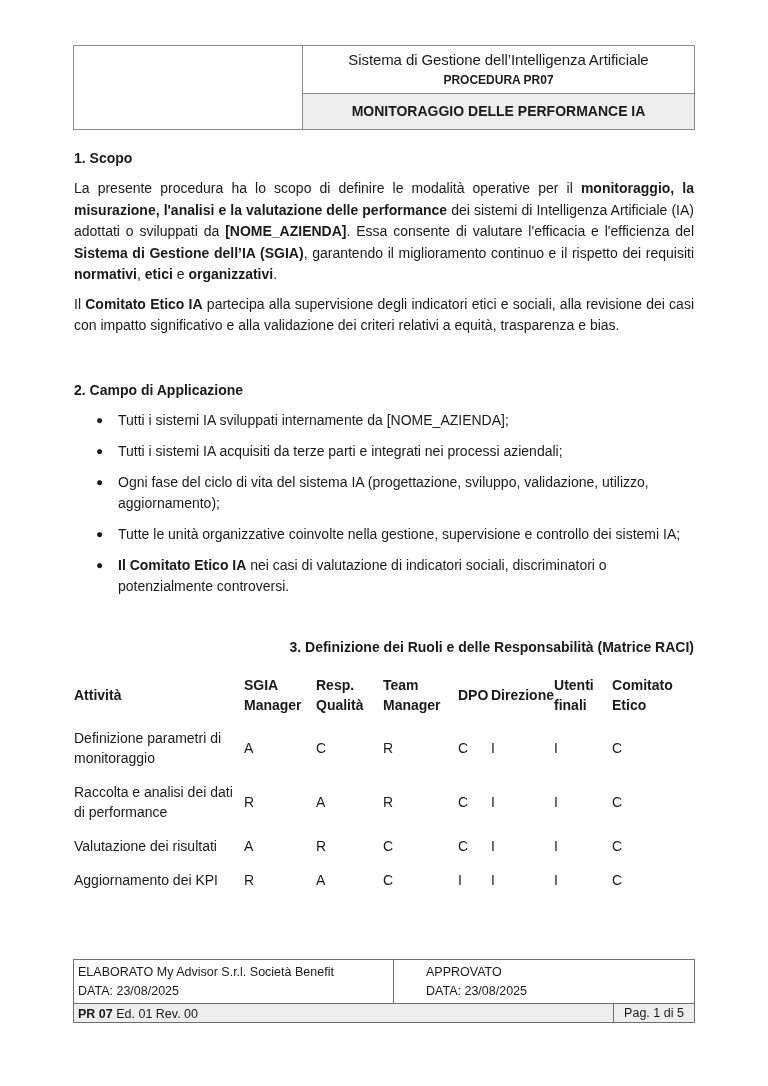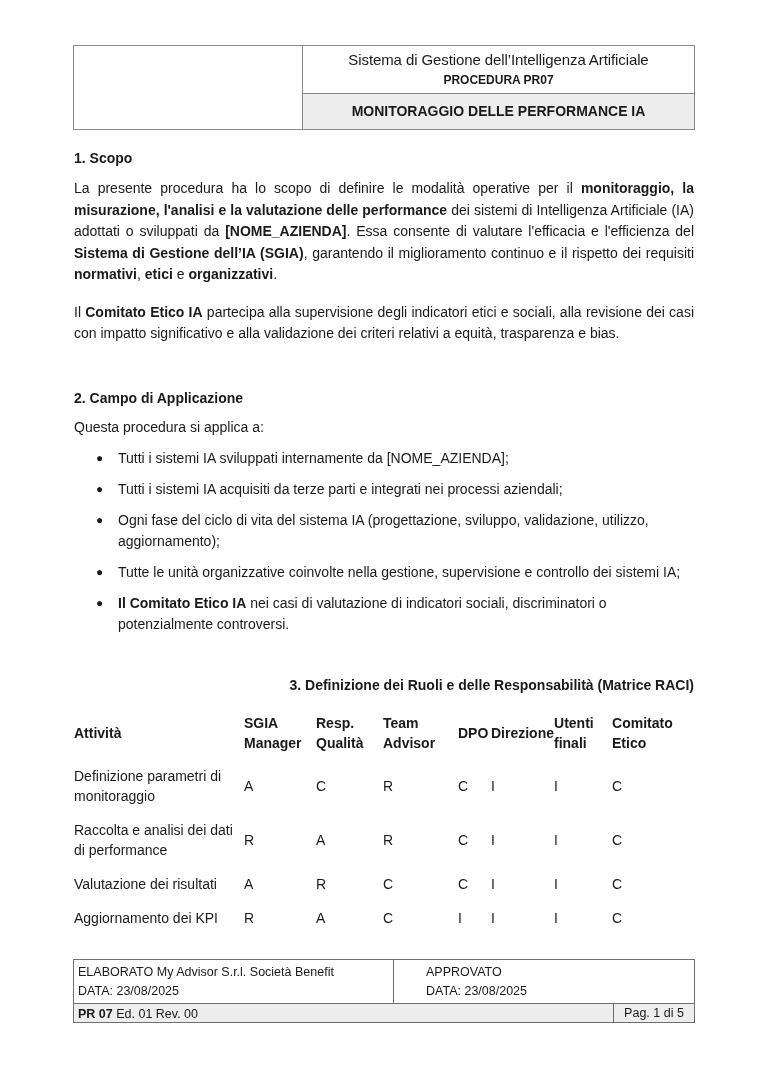--- a/index.html
+++ b/index.html
@@ -20,21 +20,21 @@
          background: #ededed; text-align: center; font-weight: bold; font-size: 14px;
          line-height: 35px; }
 
   
   .content { position: absolute; left: 74px; top: 148px; width: 620px; font-size: 14px; line-height: 21.5px; }
   h2 { font-size: 14px; font-weight: bold; margin: 0; line-height: 20px; }
   p { margin: 0; }
   .just { text-align: justify; }
   .s1-title { margin-top: 0; }
   .s1-p1 { margin-top: 10px; }
-  .s1-p2 { margin-top: 16px; }
+  .s1-p2 { margin-top: 8px; }
   .s2-title { margin-top: 43px; }
   .s2-intro { margin-top: 9px; }
   ul { margin: 10px 0 0 0; padding: 0 0 0 44px; list-style: none; }
   ul li { position: relative; margin-bottom: 10px; line-height: 21px; padding-right: 4px; }
   ul li .bullet { position: absolute; left: -22px; top: 0; font-size: 12px; }
   .s3-title { margin-top: 40px; text-align: right; }
 
   
   table.raci { border-collapse: collapse; margin-top: 14px; font-size: 14px; }
   table.raci th { font-weight: bold; text-align: left; vertical-align: middle; line-height: 20px; padding: 4px 0 6px 0; }
@@ -74,37 +74,36 @@
     </div>
     <div class="sub-cell">MONITORAGGIO DELLE PERFORMANCE IA</div>
   </div>
 
   <div class="content">
     <h2 class="s1-title">1. Scopo</h2>
     <p class="just s1-p1"><span>La presente procedura ha lo scopo di definire le modalità operative per il </span><b>monitoraggio, la misurazione, l'analisi e la valutazione delle performance</b><span> dei sistemi di Intelligenza Artificiale (IA) adottati o sviluppati da </span><b>[NOME_AZIENDA]</b><span>. Essa consente di valutare l'efficacia e l'efficienza del </span><b>Sistema di Gestione dell’IA (SGIA)</b><span>, garantendo il miglioramento continuo e il rispetto dei requisiti </span><b>normativi</b><span>, </span><b>etici</b><span> e </span><b>organizzativi</b><span>.</span></p>
     <p class="just s1-p2"><span>Il </span><b>Comitato Etico IA</b><span> partecipa alla supervisione degli indicatori etici e sociali, alla revisione dei casi con impatto significativo e alla validazione dei criteri relativi a equità, trasparenza e bias.</span></p>
 
     <h2 class="s2-title">2. Campo di Applicazione</h2>
-    <p class="s2-intro">Questa procedura si applica a:</p>
     <ul>
       <li><span class="bullet">●</span><span><span>Tutti i sistemi IA sviluppati internamente da [NOME_AZIENDA];</span></span></li>
       <li><span class="bullet">●</span><span><span>Tutti i sistemi IA acquisiti da terze parti e integrati nei processi aziendali;</span></span></li>
       <li><span class="bullet">●</span><span><span>Ogni fase del ciclo di vita del sistema IA (progettazione, sviluppo, validazione, utilizzo, aggiornamento);</span></span></li>
       <li><span class="bullet">●</span><span><span>Tutte le unità organizzative coinvolte nella gestione, supervisione e controllo dei sistemi IA;</span></span></li>
       <li><span class="bullet">●</span><span><b>Il Comitato Etico IA</b><span> nei casi di valutazione di indicatori sociali, discriminatori o potenzialmente controversi.</span></span></li>
     </ul>
 
     <h2 class="s3-title">3. Definizione dei Ruoli e delle Responsabilità (Matrice RACI)</h2>
     <table class="raci">
       <thead>
         <tr>
           <th class="c0">Attività</th>
           <th class="c1">SGIA Manager</th>
           <th class="c2">Resp. Qualità</th>
-          <th class="c3">Team Advisor</th>
+          <th class="c3">Team Manager</th>
           <th class="c4">DPO</th>
           <th class="c5">Direzione</th>
           <th class="c6">Utenti finali</th>
           <th class="c7">Comitato Etico</th>
         </tr>
       </thead>
       <tbody id="raci-body">
           <tr>
             <td class="c0">Definizione parametri di monitoraggio</td>
             <td class="c1">A</td>

